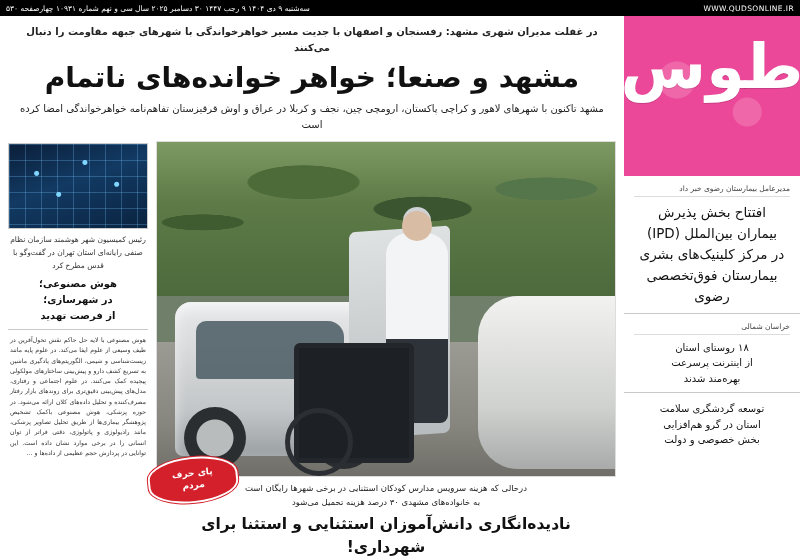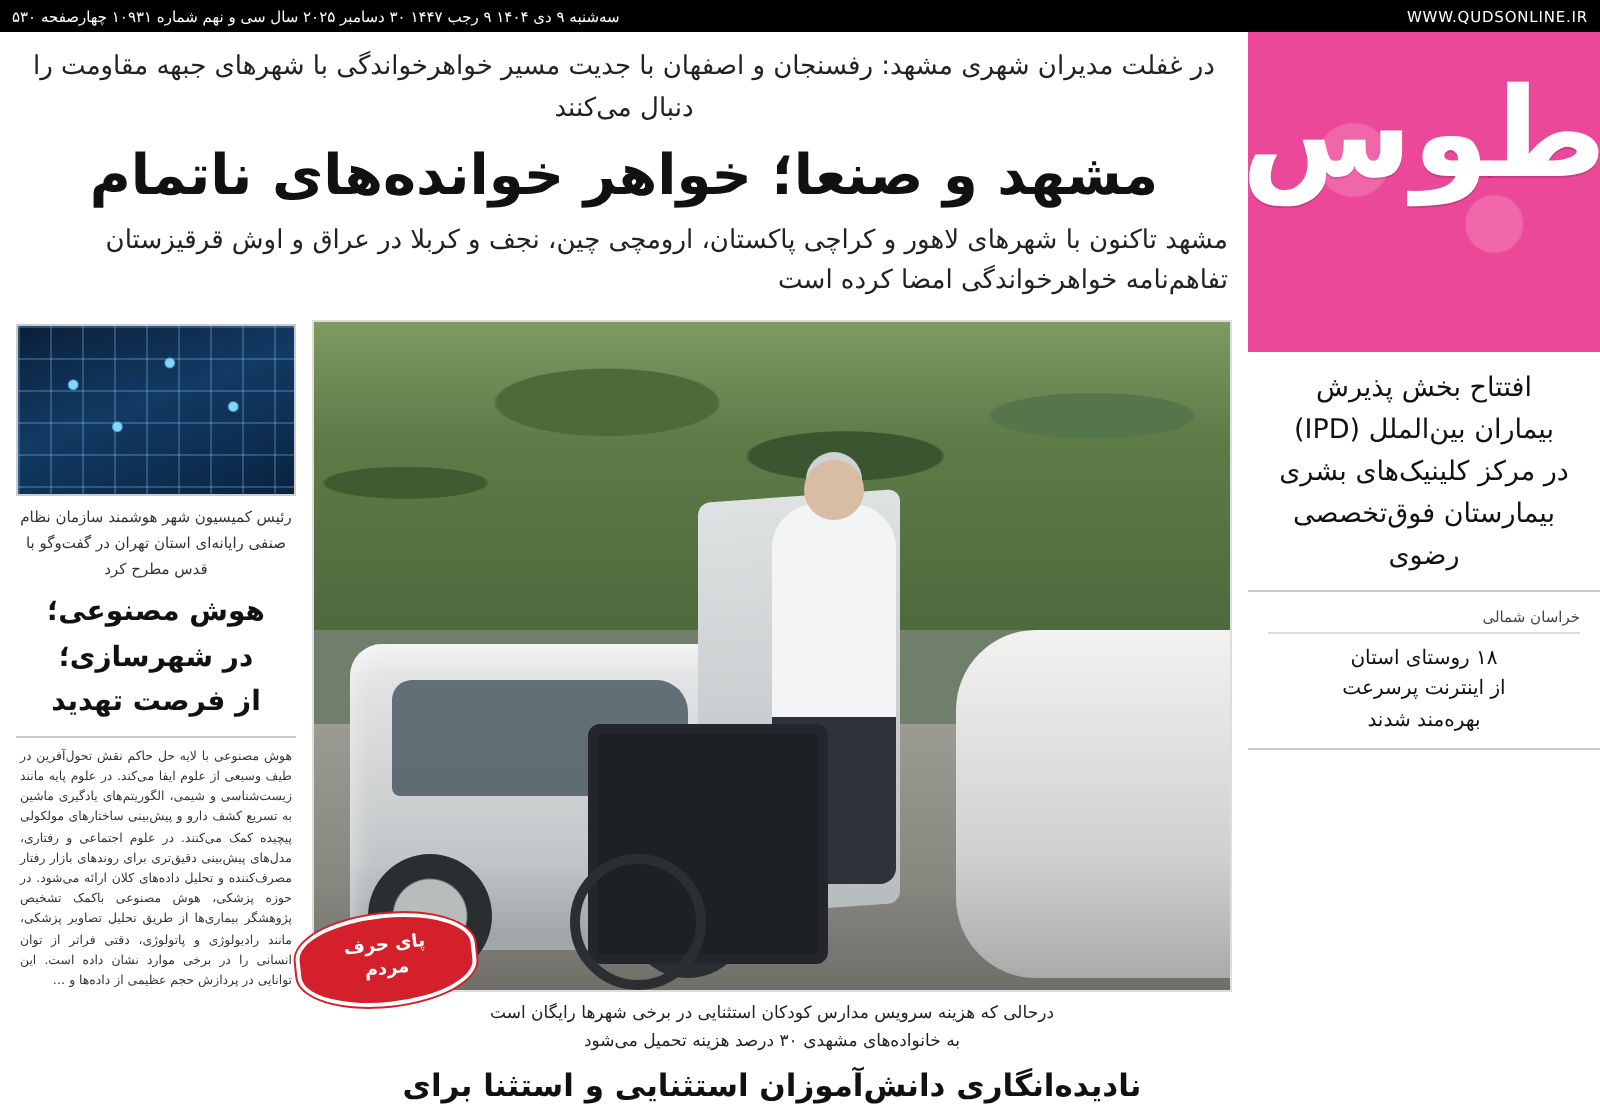--- a/index.html
+++ b/index.html
@@ -129,38 +129,38 @@
     display: flex;
     flex-direction: column;
     min-width: 0;
   }
 
   .lead-block {
     padding: 6px 10px 4px 10px;
     text-align: center;
   }
   .lead-overline {
-    font-size: 13px;
+    font-size: 10px;
     color: #222;
     line-height: 1.6;
     margin: 2px 0 4px 0;
+    font-weight: bold;
   }
   .lead-headline {
     font-size: 28px;
     font-weight: bold;
     color: #111;
     line-height: 1.25;
     margin: 2px 0 6px 0;
   }
   .lead-sub {
-    font-size: 13px;
+    font-size: 10px;
     color: #222;
     line-height: 1.6;
     margin-bottom: 4px;
-    text-align: right;
   }
 
   .content-row {
     flex: 1;
     display: flex;
     flex-direction: row;
     min-height: 0;
     padding: 0 8px 0 8px;
     gap: 8px;
   }
@@ -345,21 +345,21 @@
       radial-gradient(circle at 36% 60%, #7fd6ff 0 2px, transparent 3px);
   }
   .left-kicker {
     font-size: 7.5px;
     color: #333;
     line-height: 1.7;
     text-align: center;
     padding: 5px 2px 4px 2px;
   }
   .left-headline {
-    font-size: 14px;
+    font-size: 10px;
     font-weight: bold;
     line-height: 1.6;
     text-align: center;
     color: #111;
     padding: 0 2px 5px 2px;
     border-bottom: 1px solid #c9c9c9;
     margin-bottom: 5px;
   }
   .left-body {
     font-size: 6.2px;
@@ -388,35 +388,39 @@
     <div class="right-rail">
 
       <div class="masthead">
         <div class="wm"></div>
         <div class="logo">طوس</div>
       </div>
 
       <div class="rail-wrap">
 
         <div class="rail-section">
+          <div class="rail-kicker">مدیرعامل بیمارستان رضوی خبر داد</div>
           <div class="rail-headline" style="white-space:pre-line">افتتاح بخش پذیرش
 بیماران بین‌الملل (IPD)
 در مرکز کلینیک‌های بشری
 بیمارستان فوق‌تخصصی
 رضوی</div>
         </div>
 
         <div class="rail-section">
           <div class="rail-kicker">خراسان شمالی</div>
           <div class="rail-headline small" style="white-space:pre-line">۱۸ روستای استان
 از اینترنت پرسرعت
 بهره‌مند شدند</div>
         </div>
 
         <div class="rail-section" style="border-bottom:none">
+          <div class="rail-headline small" style="white-space:pre-line">توسعه گردشگری سلامت
+استان در گرو هم‌افزایی
+بخش خصوصی و دولت</div>
         </div>
 
       </div>
     </div>
 
     <div class="main-area">
 
       <div class="lead-block">
         <div class="lead-overline">در غفلت مدیران شهری مشهد: رفسنجان و اصفهان با جدیت مسیر خواهرخواندگی با شهرهای جبهه مقاومت را دنبال می‌کنند</div>
         <div class="lead-headline">مشهد و صنعا؛ خواهر خوانده‌های ناتمام</div>

